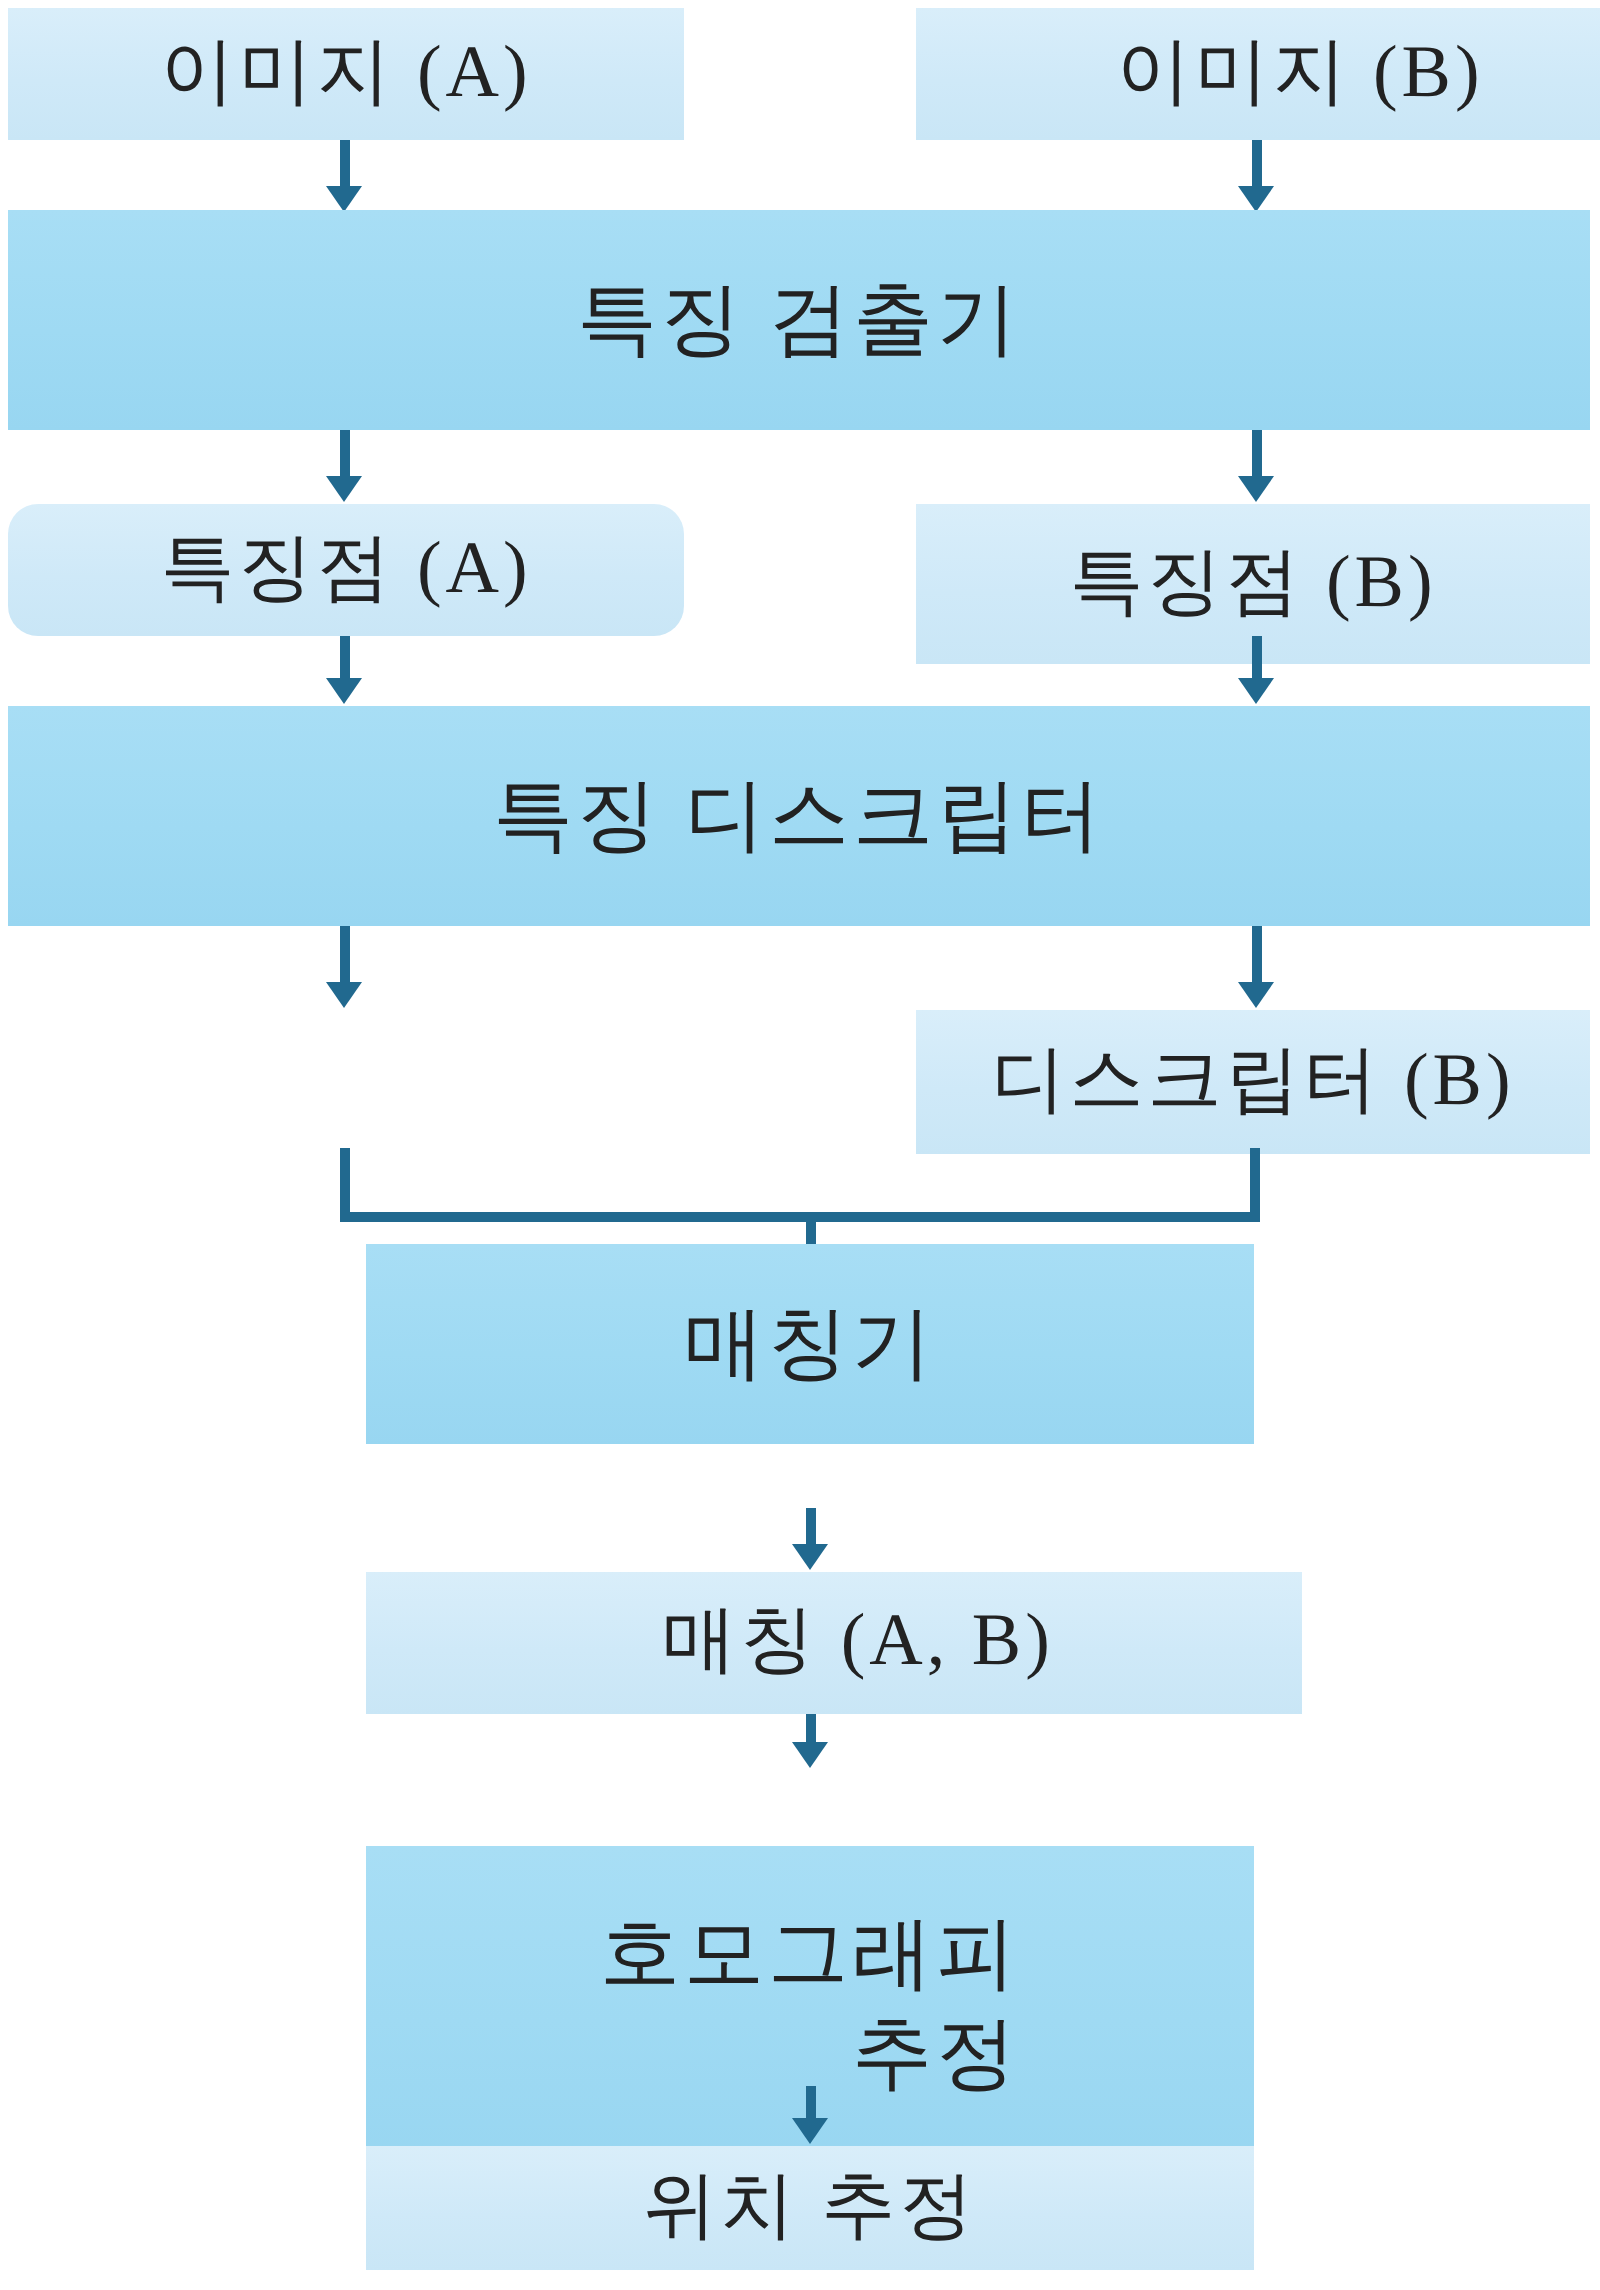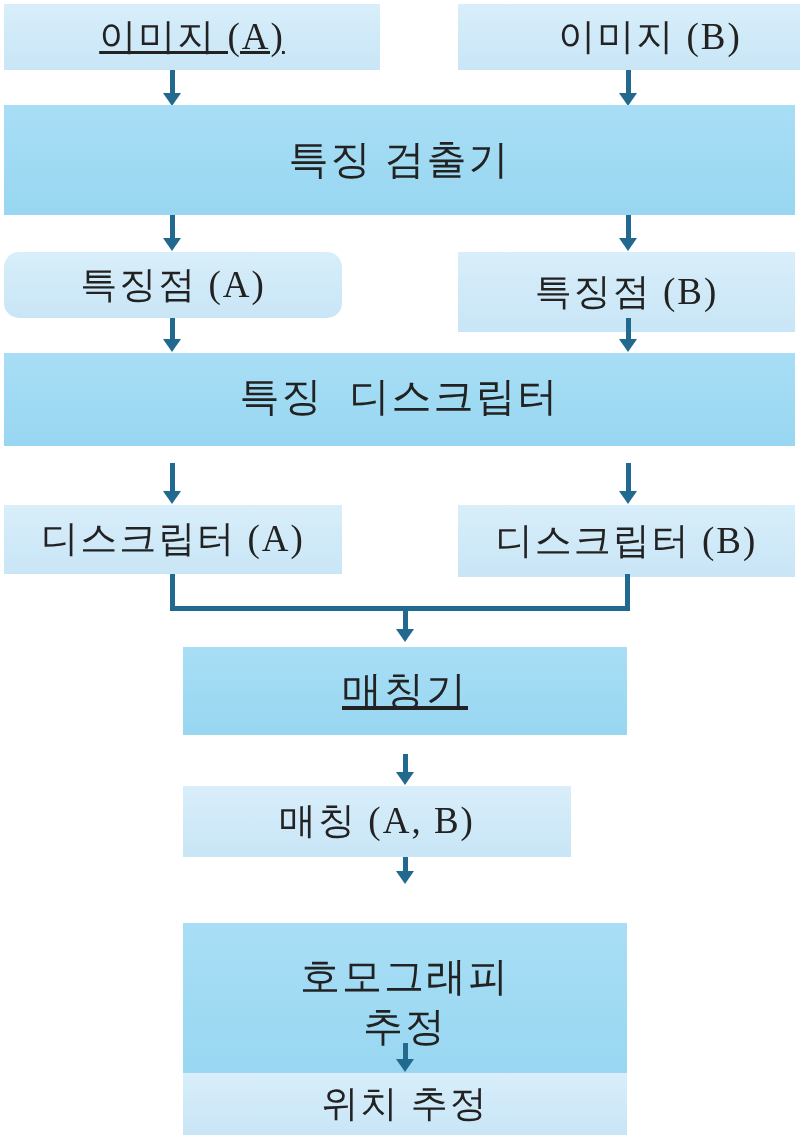--- a/index.html
+++ b/index.html
@@ -24,20 +24,21 @@
     text-align:center;
     letter-spacing:2px;
     line-height:1.25;
     white-space:pre-line;
   }
   .node.light{
     background:linear-gradient(180deg,#d9eefa 0%,var(--light-box) 55%,#c9e6f6 100%);
   }
   .node.dark{
     background:linear-gradient(180deg,#a8def5 0%,var(--dark-box) 55%,#98d6f1 100%);
+    text-align:right;
   }
   .fs-row{font-size:37px;}
   .fs-wide{font-size:40px;}
   
   .arrow{position:absolute;width:18px;}
   .arrow .stem{
     position:absolute;left:6.5px;top:0;width:5px;bottom:12px;
     background:var(--arrow);
   }
   .arrow .head{
@@ -46,21 +47,21 @@
     border-right:9px solid transparent;
     border-top:13px solid var(--arrow);
   }
   .seg{position:absolute;background:var(--arrow);}
 </style>
 </head>
 <body>
 
 <div id="canvas">
 
-  <div class="node light fs-row" style="left:4px;top:4px;width:376px;height:66px;text-decoration:underline;">이미지 (A)</div>
+  <div class="node light fs-row" style="left:4px;top:4px;width:338px;height:66px;">이미지 (A)</div>
   <div class="node light fs-row" style="left:458px;top:4px;width:384px;height:66px;text-align:center;">이미지 (B)</div>
 
   <div class="arrow" style="left:163px;top:70px;height:36px;">
       <div class="stem"></div>
       <div class="head"></div>
     </div>
   <div class="arrow" style="left:619px;top:70px;height:36px;">
       <div class="stem"></div>
       <div class="head"></div>
     </div>
@@ -81,50 +82,49 @@
 
   <div class="arrow" style="left:163px;top:318px;height:34px;">
       <div class="stem"></div>
       <div class="head"></div>
     </div>
   <div class="arrow" style="left:619px;top:318px;height:34px;">
       <div class="stem"></div>
       <div class="head"></div>
     </div>
 
-  <div class="node dark fs-wide" style="left:4px;top:353px;width:791px;height:93px;font-family:Liberation Mono, monospace;">특징 디스크립터</div>
+  <div class="node dark fs-wide" style="left:4px;top:353px;width:791px;height:110px;">특징 디스크립터</div>
 
   <div class="arrow" style="left:163px;top:463px;height:41px;">
       <div class="stem"></div>
       <div class="head"></div>
     </div>
   <div class="arrow" style="left:619px;top:463px;height:41px;">
       <div class="stem"></div>
       <div class="head"></div>
     </div>
 
-  <div class="node light fs-row" style="left:4px;top:505px;width:338px;height:69px;">디스크립터 (A)</div>
   <div class="node light fs-row" style="left:458px;top:505px;width:337px;height:72px;font-family:Liberation Serif, serif;">디스크립터 (B)</div>
 
   <div class="seg" style="left:170px;top:574px;width:5px;height:37px;"></div>
   <div class="seg" style="left:625px;top:574px;width:5px;height:37px;"></div>
   <div class="seg" style="left:170px;top:606px;width:460px;height:5px;"></div>
   <div class="arrow" style="left:396px;top:609px;height:33px;">
       <div class="stem"></div>
       <div class="head"></div>
     </div>
 
-  <div class="node dark fs-wide" style="left:183px;top:647px;width:444px;height:88px;text-decoration:underline;">매칭기</div>
+  <div class="node dark fs-wide" style="left:183px;top:622px;width:444px;height:100px;">매칭기</div>
 
   <div class="arrow" style="left:396px;top:754px;height:31px;">
       <div class="stem"></div>
       <div class="head"></div>
     </div>
 
-  <div class="node light fs-row" style="left:183px;top:786px;width:388px;height:71px;">매칭 (A, B)</div>
+  <div class="node light fs-row" style="left:183px;top:786px;width:444px;height:71px;padding-left:24px;">매칭 (A, B)</div>
 
   <div class="arrow" style="left:396px;top:857px;height:27px;">
       <div class="stem"></div>
       <div class="head"></div>
     </div>
 
   <div class="node dark fs-wide" style="left:183px;top:923px;width:444px;height:158px;">호모그래피
 추정</div>
 
   <div class="arrow" style="left:396px;top:1043px;height:29px;">

